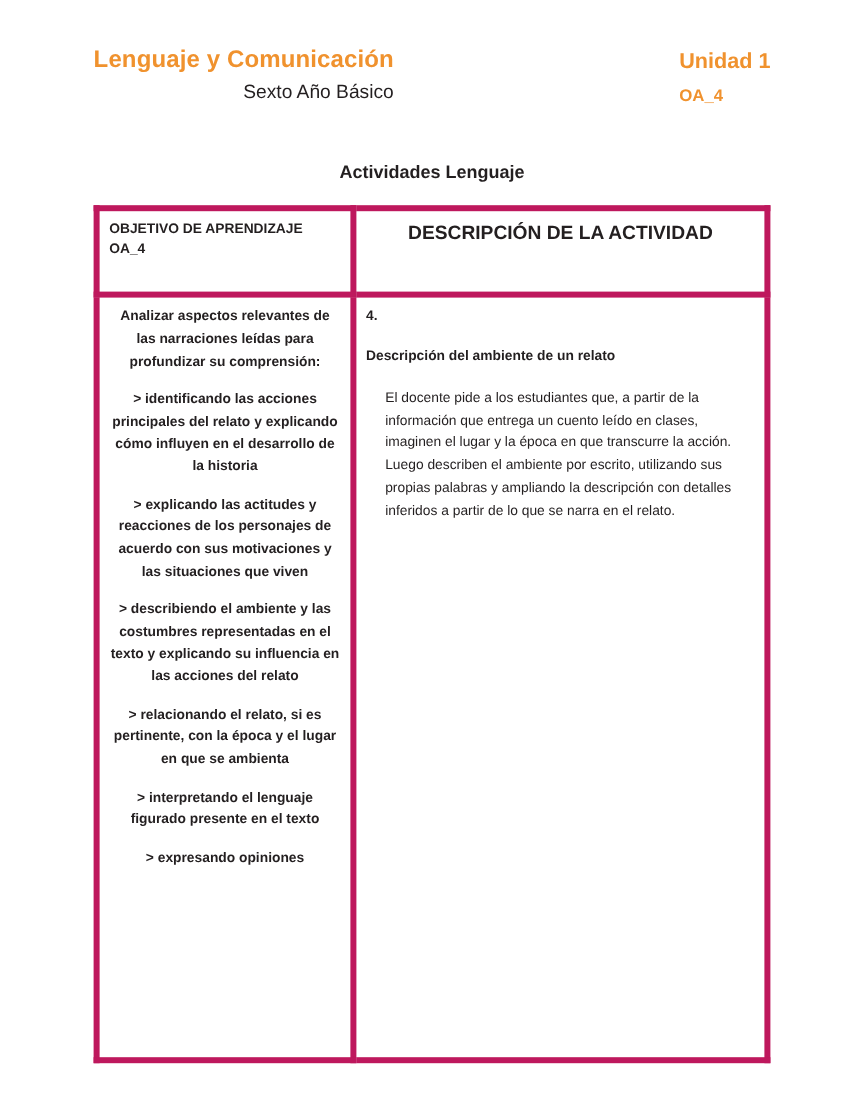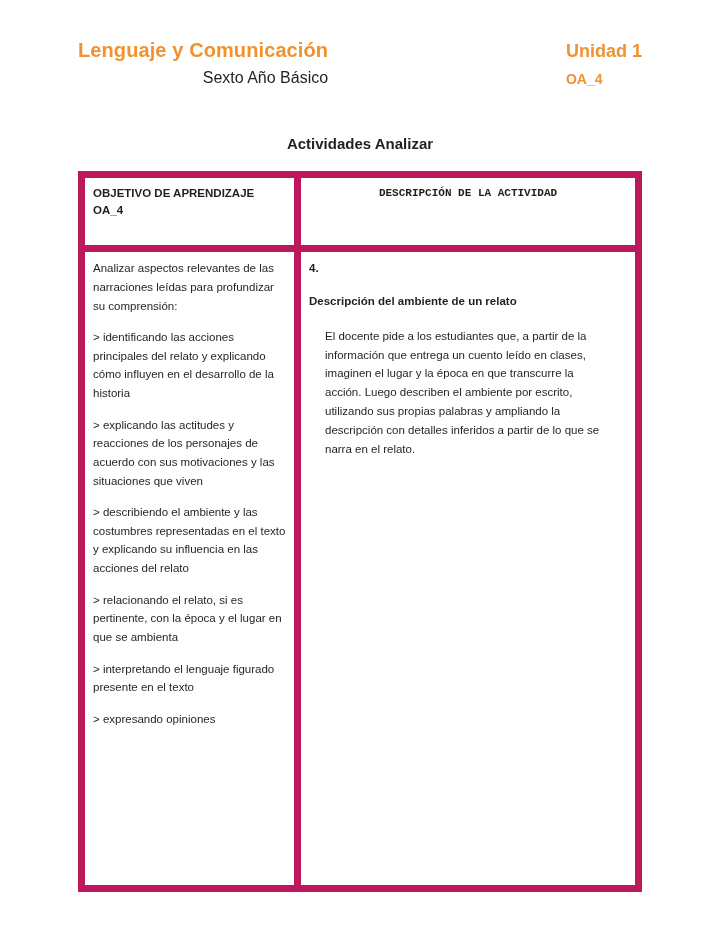--- a/index.html
+++ b/index.html
@@ -69,45 +69,45 @@
     margin-top: 46px;
     margin-bottom: 0;
   }
   table.oa-table {
     width: 100%;
     border-collapse: collapse;
     margin-top: 19px;
     table-layout: fixed;
   }
   table.oa-table td, table.oa-table th {
-    border: 7px solid #be185d;
+    border: 5px solid #be185d;
     vertical-align: top;
     padding: 7px 8px 26px 8px;
   }
   th.col-objective {
     width: 193px;
     text-align: left;
     font-size: 11.5px;
     font-weight: bold;
     line-height: 1.5;
   }
   th.col-description {
     text-align: center;
-    font-size: 11px;
+    font-size: 16px;
     font-weight: bold;
     line-height: 1.5;
     padding-top: 8px;
-    font-family: Liberation Mono, monospace;
   }
   td.objective-cell {
     font-size: 11.5px;
-    font-weight: normal;
+    font-weight: bold;
     line-height: 1.62;
     height: 600px;
     padding-top: 9px;
+    text-align: center;
   }
   td.objective-cell p {
     margin: 0 0 13px 0;
   }
   td.objective-cell p:last-child {
     margin-bottom: 0;
   }
   td.description-cell {
     font-size: 11.5px;
     line-height: 1.62;
@@ -137,21 +137,21 @@
     <div class="header-left">
       <div class="subject-title">Lenguaje y Comunicación</div>
       <div class="grade-title">Sexto Año Básico</div>
     </div>
     <div class="header-right">
       <div class="unit-label">Unidad 1</div>
       <div class="oa-label">OA_4</div>
     </div>
   </div>
 
-  <div class="activities-title">Actividades Analizar</div>
+  <div class="activities-title">Actividades Lenguaje</div>
 
   <table class="oa-table">
     <thead>
       <tr>
         <th class="col-objective">OBJETIVO DE APRENDIZAJE OA_4</th>
         <th class="col-description">DESCRIPCIÓN DE LA ACTIVIDAD</th>
       </tr>
     </thead>
     <tbody>
       <tr>

